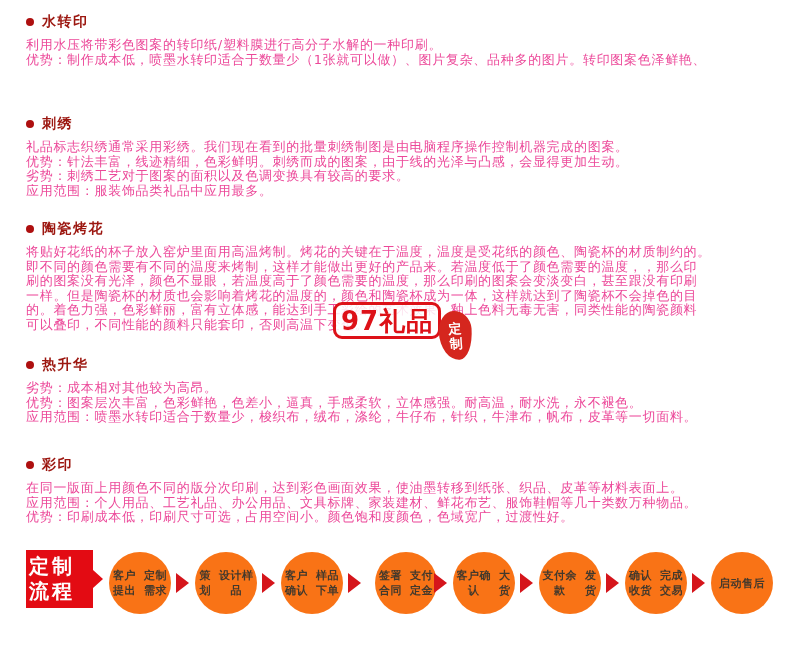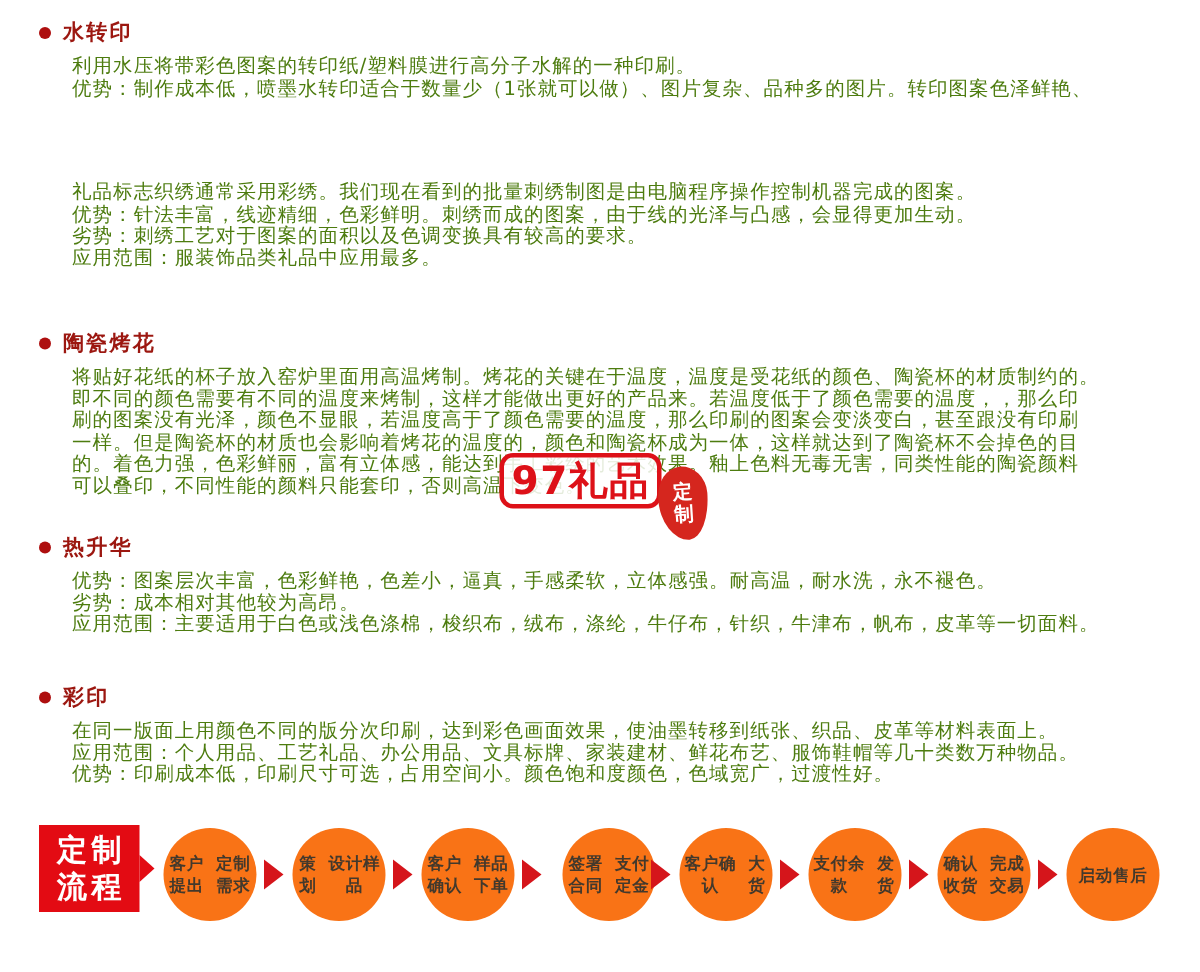--- a/index.html
+++ b/index.html
@@ -7,22 +7,22 @@
     width:800px;height:648px;
     background:#ffffff;
     font-family:"DejaVu Sans",sans-serif;
     position:relative;
     overflow:hidden;
   }
   .section{position:absolute;left:26px;width:766px;}
   .sec-title{display:flex;align-items:center;gap:8px;
     color:#9c1710;font-weight:bold;font-size:14px;letter-spacing:1.5px;}
   .bullet{width:8px;height:8px;border-radius:50%;background:#ae0f0f;flex:0 0 auto;}
-  .sec-body{margin-top:7px;margin-left:22px;
-    color:#4d7c0f;font-size:13px;letter-spacing:0.7px;line-height:14.6px;}
+  .sec-body{margin-top:7px;
+    color:#ec4899;font-size:13px;letter-spacing:0.7px;line-height:14.6px;}
   .bline{white-space:nowrap;}
   
   .wm{
     position:absolute;left:333px;top:302px;
     border:3px solid #dd1118;border-radius:9px;
     background:rgba(255,255,255,0.85);
     color:#dd1118;font-weight:bold;font-size:26px;
     padding:1px 5px 0 5px;line-height:30px;letter-spacing:1px;
   }
   .seal{
@@ -31,21 +31,21 @@
     border-radius:48% 52% 42% 58% / 42% 38% 62% 58%;
     transform:rotate(-4deg);
     color:#ffffff;display:flex;flex-direction:column;
     align-items:center;justify-content:center;
     font-weight:bold;font-size:13px;line-height:15px;
   }
   
   .flow-label{
     position:absolute;left:26px;top:550px;width:67px;height:58px;
     background:#e30b13;color:#ffffff;
-    display:flex;flex-direction:column;justify-content:center;align-items:center;
+    display:flex;flex-direction:column;justify-content:center;align-items:flex-start;
     font-size:20px;font-weight:bold;letter-spacing:3px;line-height:25px;
     padding-left:3px;box-sizing:border-box;
   }
   .flow-label::after{
     content:"";position:absolute;left:100%;top:50%;transform:translateY(-50%);
     border:9px solid transparent;border-left:10px solid #e30b13;
   }
   .step{
     position:absolute;top:552px;width:62px;height:62px;border-radius:50%;
     background:#f97316;
@@ -67,20 +67,24 @@
     <span class="bullet"></span>
     <span>水转印</span>
   </div>
   <div class="sec-body">
     <div class="bline">利用水压将带彩色图案的转印纸/塑料膜进行高分子水解的一种印刷。</div>
     <div class="bline">优势：制作成本低，喷墨水转印适合于数量少（1张就可以做）、图片复杂、品种多的图片。转印图案色泽鲜艳、</div>
   </div>
 </div>
 
 <div class="section" style="top:115px">
+  <div class="sec-title">
+    <span class="bullet"></span>
+    <span>刺绣</span>
+  </div>
   <div class="sec-body">
     <div class="bline">礼品标志织绣通常采用彩绣。我们现在看到的批量刺绣制图是由电脑程序操作控制机器完成的图案。</div>
     <div class="bline">优势：针法丰富，线迹精细，色彩鲜明。刺绣而成的图案，由于线的光泽与凸感，会显得更加生动。</div>
     <div class="bline">劣势：刺绣工艺对于图案的面积以及色调变换具有较高的要求。</div>
     <div class="bline">应用范围：服装饰品类礼品中应用最多。</div>
   </div>
 </div>
 
 <div class="section" style="top:220px">
   <div class="sec-title">
@@ -102,23 +106,23 @@
   <span>定</span>
   <span>制</span>
 </div>
 
 <div class="section" style="top:356px">
   <div class="sec-title">
     <span class="bullet"></span>
     <span>热升华</span>
   </div>
   <div class="sec-body">
+    <div class="bline">劣势：成本相对其他较为高昂。</div>
     <div class="bline">优势：图案层次丰富，色彩鲜艳，色差小，逼真，手感柔软，立体感强。耐高温，耐水洗，永不褪色。</div>
-    <div class="bline">劣势：成本相对其他较为高昂。</div>
-    <div class="bline">应用范围：主要适用于白色或浅色涤棉，梭织布，绒布，涤纶，牛仔布，针织，牛津布，帆布，皮革等一切面料。</div>
+    <div class="bline">应用范围：喷墨水转印适合于数量少，梭织布，绒布，涤纶，牛仔布，针织，牛津布，帆布，皮革等一切面料。</div>
   </div>
 </div>
 
 <div class="section" style="top:456px">
   <div class="sec-title">
     <span class="bullet"></span>
     <span>彩印</span>
   </div>
   <div class="sec-body">
     <div class="bline">在同一版面上用颜色不同的版分次印刷，达到彩色画面效果，使油墨转移到纸张、织品、皮革等材料表面上。</div>

